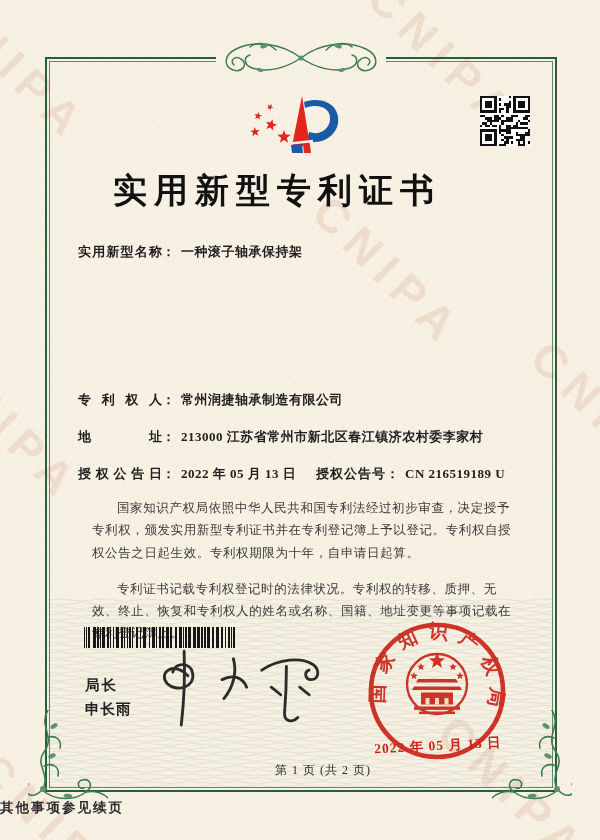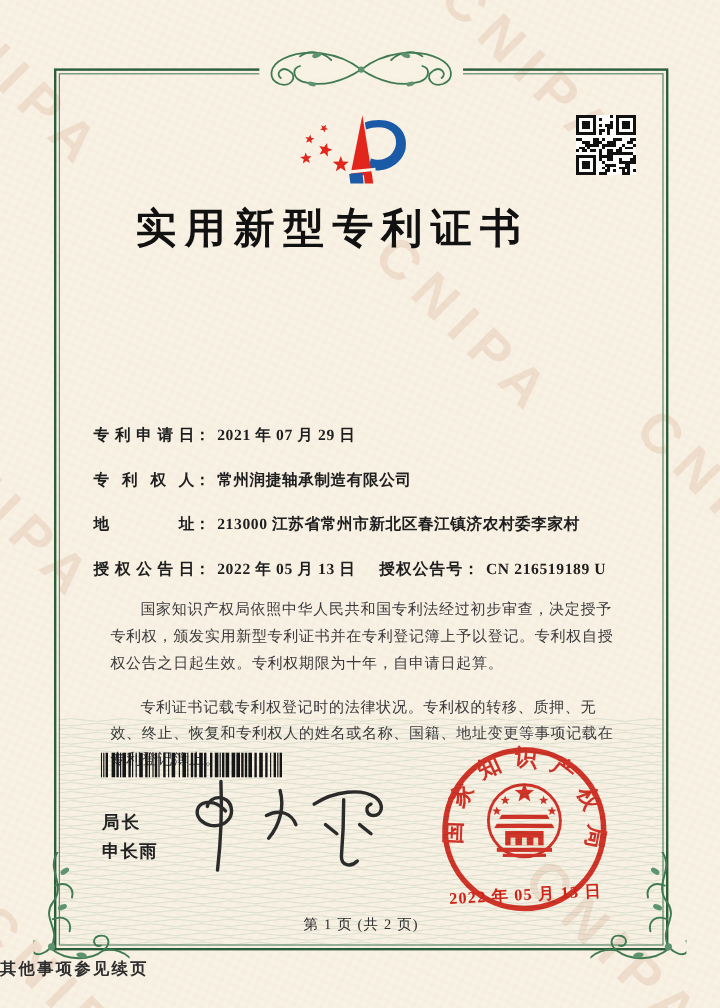--- a/index.html
+++ b/index.html
@@ -32,21 +32,21 @@
   .body-text p{margin:14px;text-indent:2em;letter-spacing:.6px;}
   .barcode{position:absolute;left:84px;top:627px;}
   .signer-title{position:absolute;left:85px;top:676px;font-family:"Liberation Sans",sans-serif;
     font-size:14.5px;font-weight:700;color:#222;letter-spacing:2px;}
   .signer-name{position:absolute;left:85px;top:700px;font-family:"Liberation Sans",sans-serif;
     font-size:14.5px;font-weight:700;color:#222;letter-spacing:1px;text-align:center;}
   .signature{position:absolute;left:150px;top:643px;}
   .seal{position:absolute;left:366px;top:620px;opacity:.93;mix-blend-mode:multiply;}
   .seal-date{position:absolute;left:358px;top:737px;width:160px;text-align:center;
     font-size:13.5px;font-weight:700;color:#cf2318;letter-spacing:1px;transform:rotate(-3deg);}
-  .page-num{position:absolute;left:45px;top:762px;width:512px;text-align:center;
+  .page-num{position:absolute;left:45px;top:762px;width:556px;text-align:center;
     font-size:12px;color:#2a2a2a;letter-spacing:1px;}
   .footer-note{position:absolute;left:0;top:799px;width:532px;text-align:left;
     font-size:13.5px;font-weight:600;color:#2e2e2e;letter-spacing:2px;}
   .waves{position:absolute;left:48px;top:598px;pointer-events:none;}
   .ornament-top{position:absolute;left:216px;top:37px;}
   .corner{position:absolute;}
   .corner.left{left:28px;top:710px;}
   .corner.right{left:492px;top:710px;transform:scaleX(-1);}
 </style>
 </head>
@@ -313,22 +313,22 @@
       <rect x="8" y="20" width="1" height="1" fill="#111"></rect>
       <rect x="9" y="20" width="1" height="1" fill="#111"></rect>
       <rect x="10" y="20" width="1" height="1" fill="#111"></rect>
       <rect x="16" y="20" width="1" height="1" fill="#111"></rect>
       <rect x="17" y="20" width="1" height="1" fill="#111"></rect>
       <rect x="18" y="20" width="1" height="1" fill="#111"></rect>
     </svg>
 
   <h1 class="title">实用新型专利证书</h1>
 
-  <div class="field-row" style="top:354px">
-    <span class="flabel">专利申请日</span><span class="fcolon">：</span><span class="fvalue">2021 年 07 月 29 日</span>
+  <div class="field-row" style="top:243px">
+    <span class="flabel">实用新型名称</span><span class="fcolon">：</span><span class="fvalue">一种滚子轴承保持架</span>
   </div>
   <div class="field-row" style="top:391px">
     <span class="flabel">专利权人</span><span class="fcolon">：</span><span class="fvalue">常州润捷轴承制造有限公司</span>
   </div>
   <div class="field-row" style="top:428px">
     <span class="flabel">地址</span><span class="fcolon">：</span><span class="fvalue">213000 江苏省常州市新北区春江镇济农村委李家村</span>
   </div>
   <div class="field-row" style="top:465px">
     <span class="flabel">授权公告日</span><span class="fcolon">：</span><span class="fvalue">2022 年 05 月 13 日</span>
     <span class="pair2">

